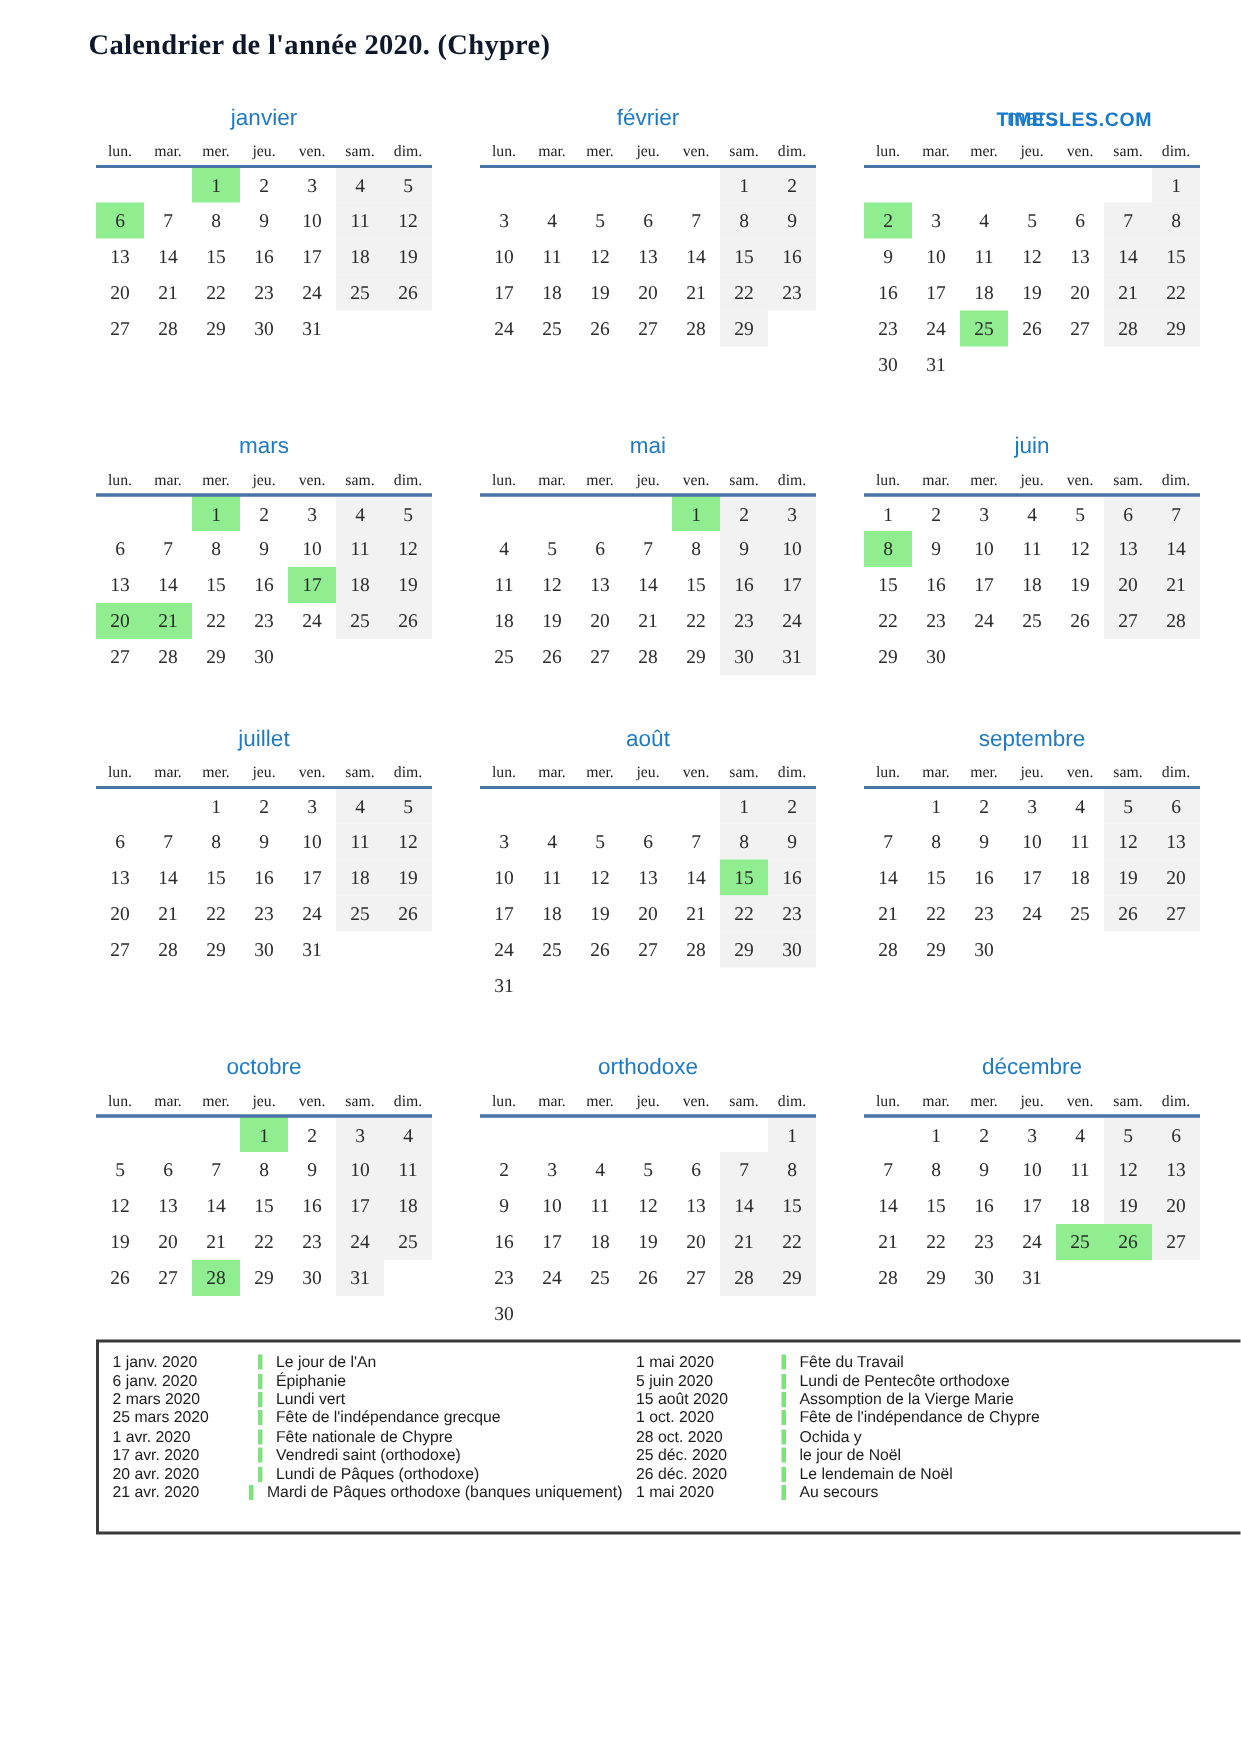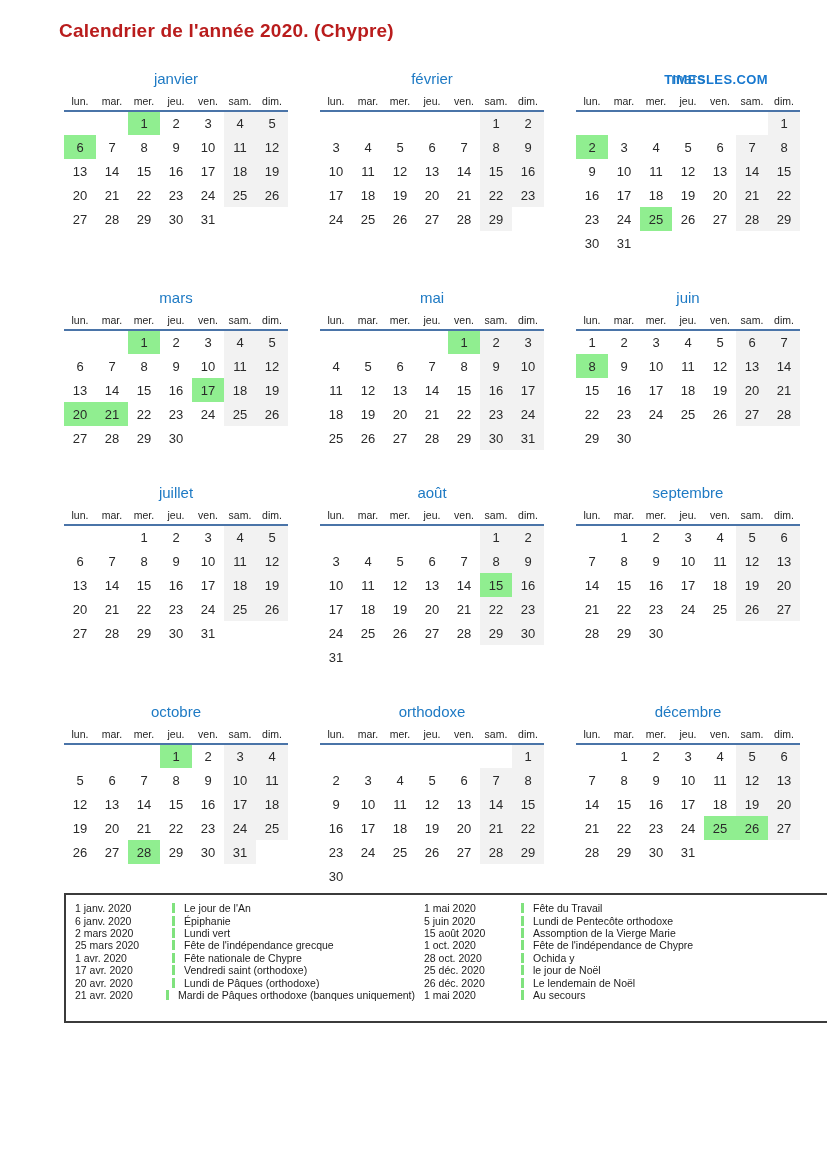--- a/index.html
+++ b/index.html
@@ -11,39 +11,39 @@
     --ink:#2a2a2a;
   }
   *{box-sizing:border-box;margin:0;padding:0;}
   html,body{background:#ffffff;}
   body{
     width:827px;height:1169px;position:relative;
     font-family:"Liberation Sans", sans-serif;color:var(--ink);
   }
   .header-title{
     position:absolute;left:59px;top:20px;
-    font-size:19px;font-weight:bold;color:#b91c1c;letter-spacing:0.2px;
+    font-size:19px;font-weight:bold;color:#0f172a;letter-spacing:0.2px;font-family:Liberation Serif, serif;
   }
   .site-link{
     position:absolute;right:59px;top:24px;
     font-size:13px;font-weight:bold;color:var(--link-blue);
     letter-spacing:0.4px;text-decoration:none;cursor:pointer;margin-top:48px;
   }
   .months-grid{
     position:absolute;left:64px;top:68px;width:700px;
     display:grid;grid-template-columns:repeat(3,224px);
     column-gap:14px;row-gap:22px;align-items:start;gap:32px;
   }
   .month{width:224px;}
   .month-title{
     text-align:center;color:var(--title-blue);
     font-size:15px;height:24px;line-height:22px;cursor:pointer;
   }
   table.month-table{
-    border-collapse:collapse;table-layout:fixed;width:224px;
+    border-collapse:collapse;table-layout:fixed;width:224px;font-family:Liberation Serif, serif;
   }
   table.month-table th{
     width:32px;height:19px;font-size:10.5px;font-weight:normal;
     color:#1f1f1f;text-align:center;vertical-align:middle;
   }
   table.month-table thead tr{border-bottom:2px solid var(--rule-blue);}
   table.month-table td{
     width:32px;height:24px;font-size:13px;color:var(--ink);
     text-align:center;vertical-align:middle;
   }

